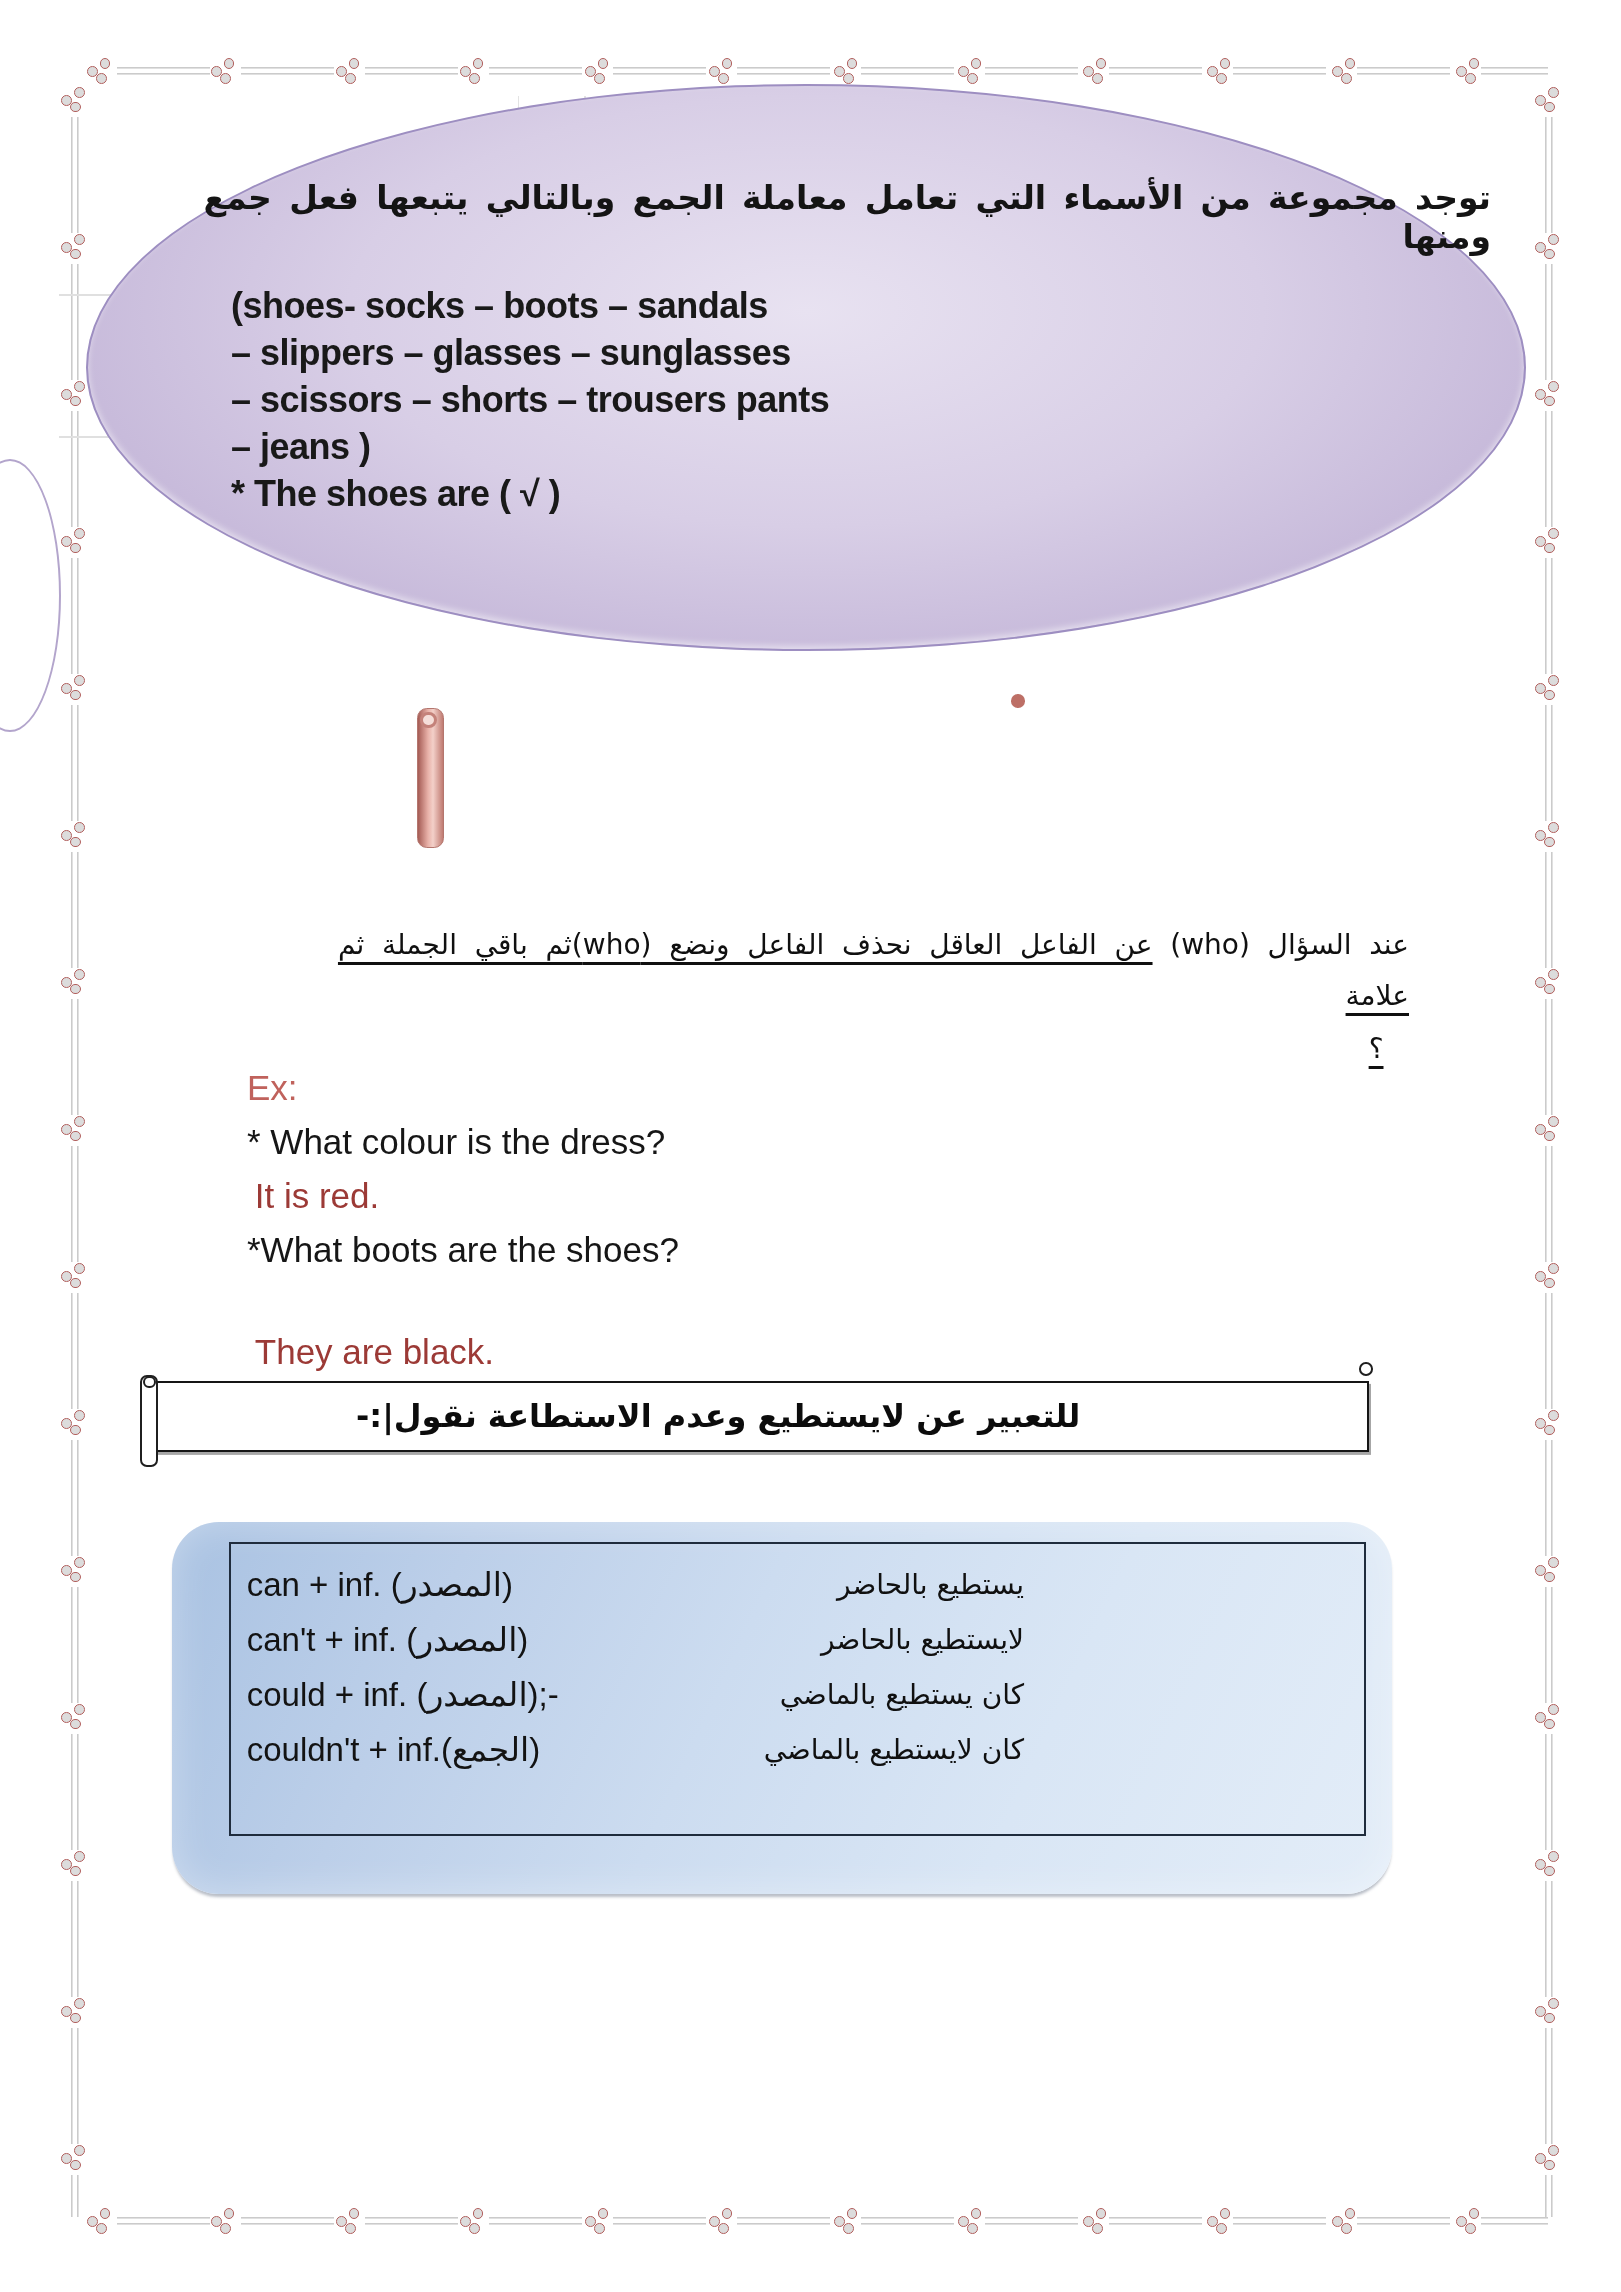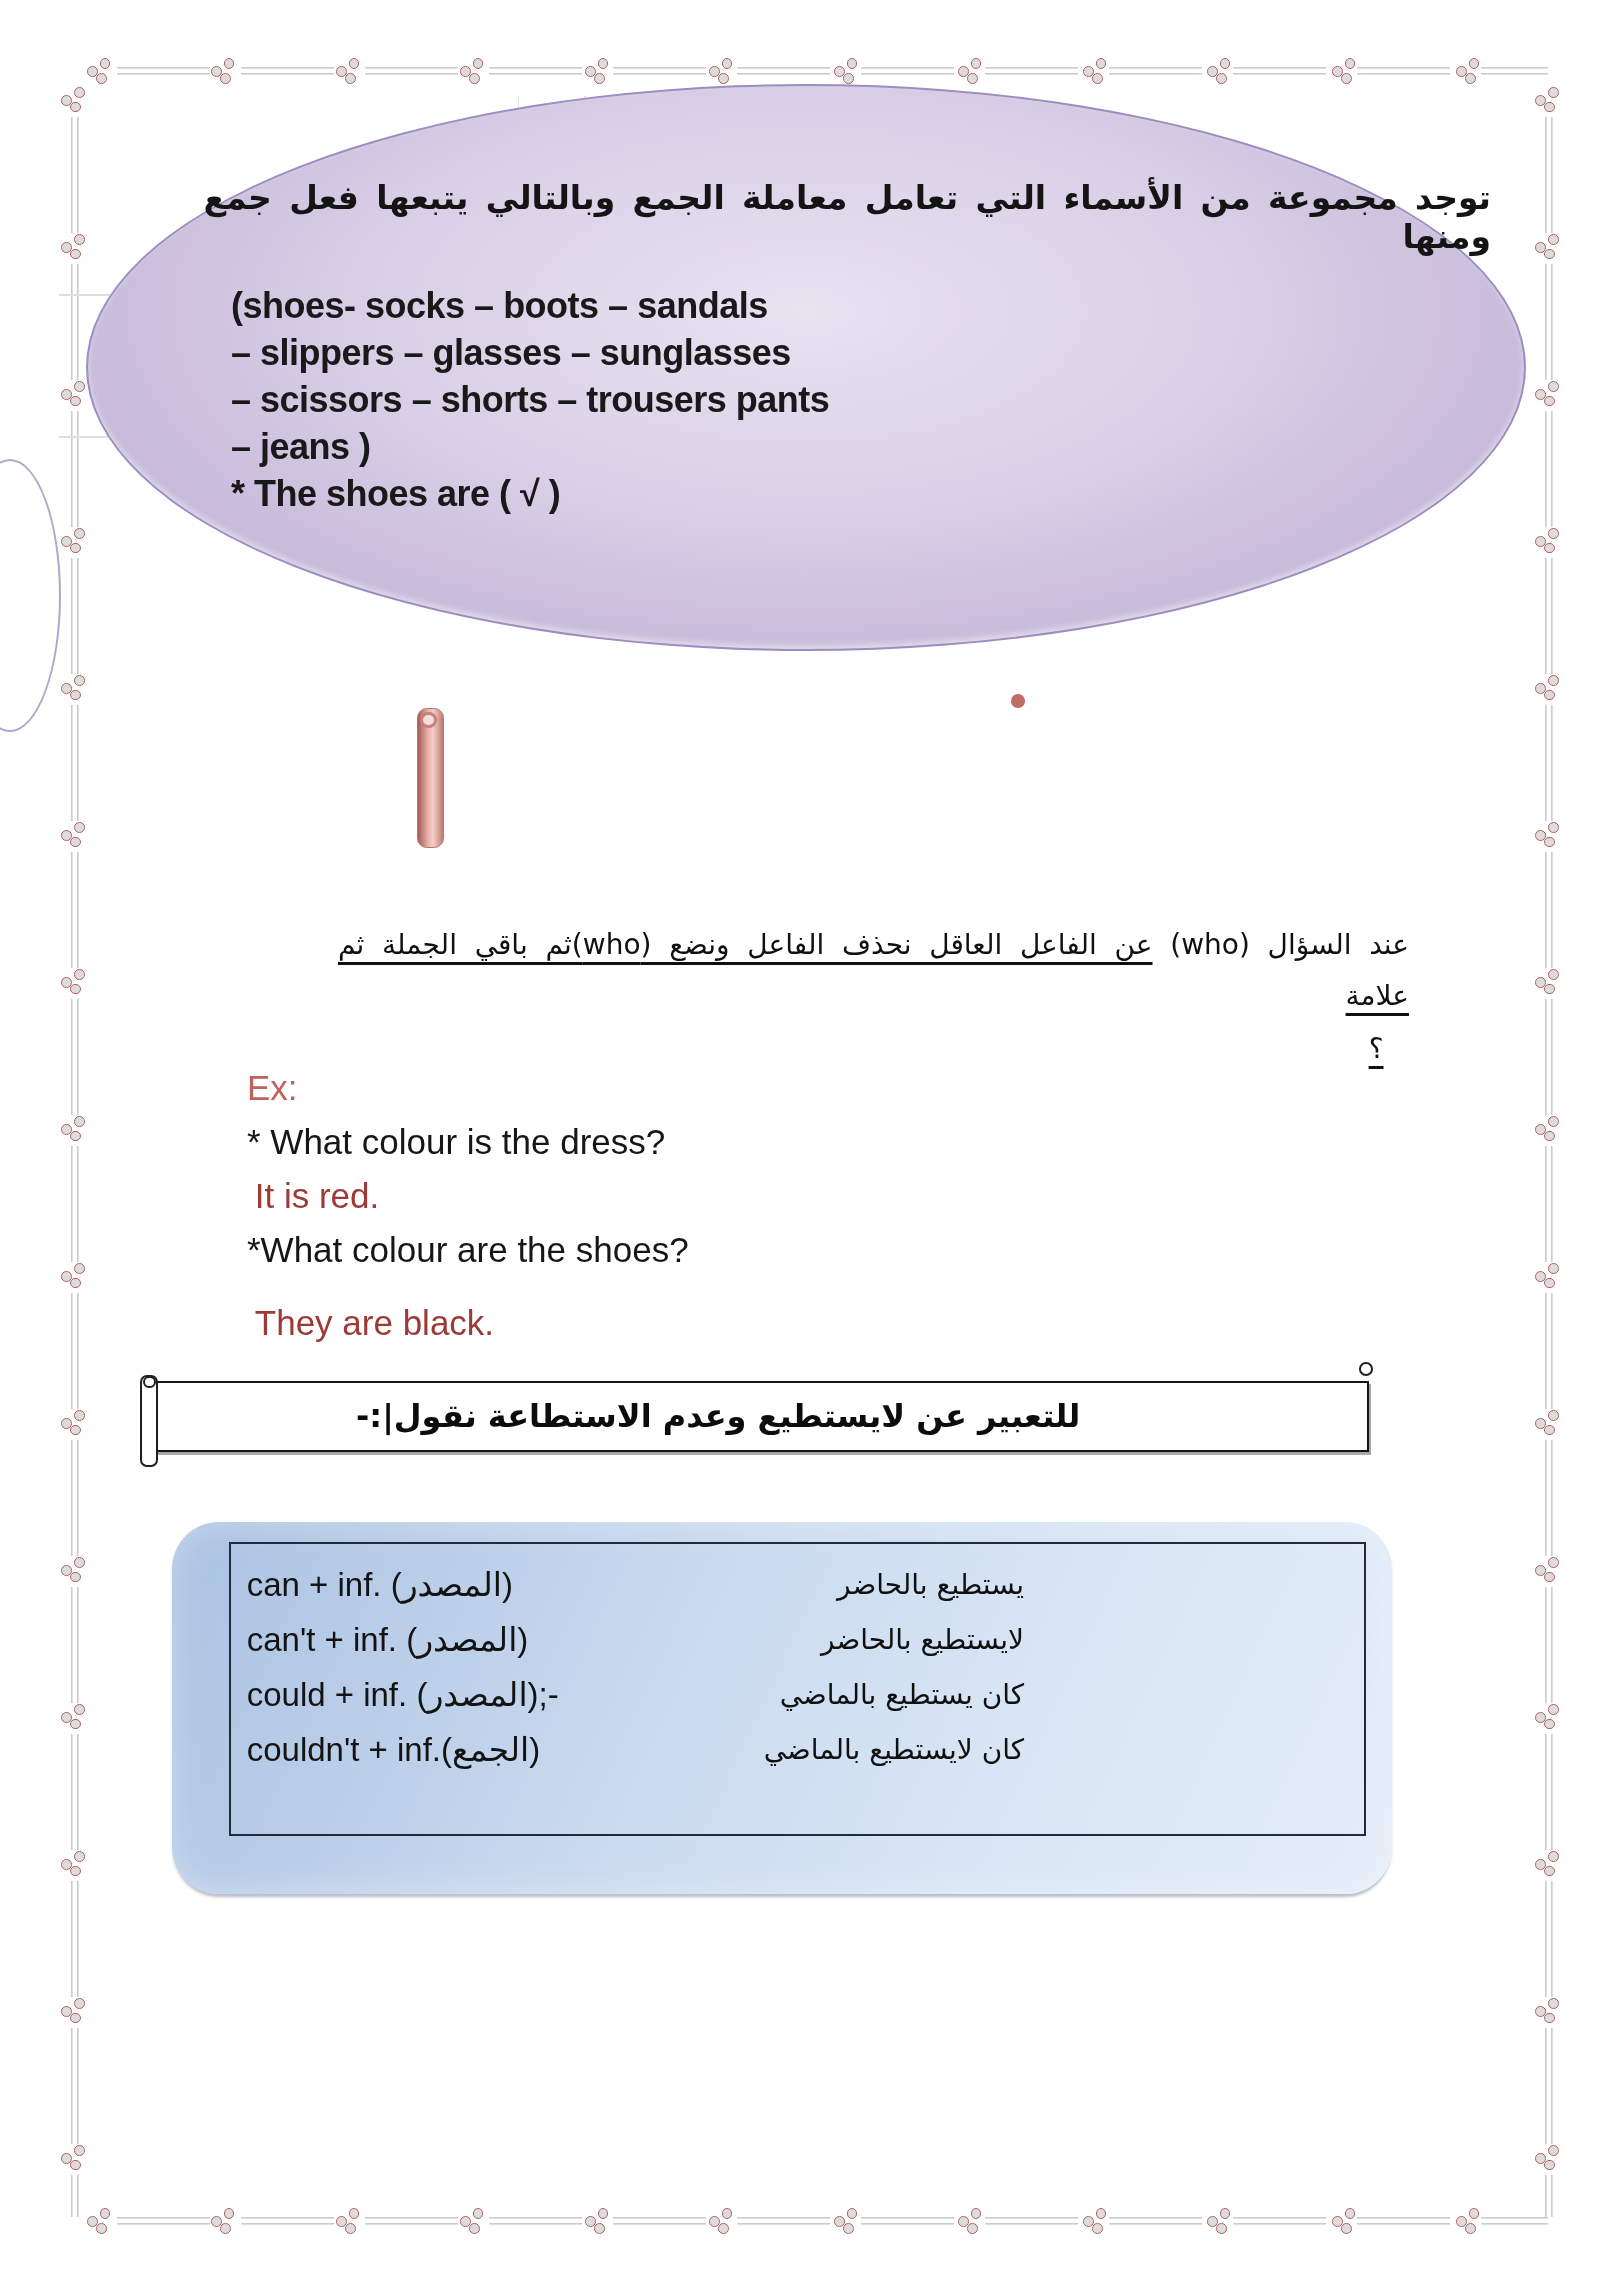--- a/index.html
+++ b/index.html
@@ -63,21 +63,21 @@
   .rule-para{position:absolute;left:221px;top:919px;width:1188px;direction:rtl;text-align:right;
              font-family:"DejaVu Sans",sans-serif;font-size:28px;line-height:51px;color:#101010;
              word-spacing:8.8px;}
   .rule-underline{text-decoration:underline;text-decoration-thickness:2.9px;text-underline-offset:7.8px;margin-left:48px;}
   .qmark-line{padding-left:0;padding-right:25.5px;margin-top:2px;}
 
   
   .ex-block{position:absolute;left:247px;top:1061px;font-size:35px;line-height:54px;color:#161616;}
   .ex-label{color:#c0625c;}
   .ex-red{color:#9c3a36;padding-left:7.8px;}
-  .ex-gap{margin-top:19px;}
+  .ex-gap{margin-top:48px;}
 
   
   .ab-banner{position:absolute;left:140px;top:1365px;width:1233px;height:104px;}
   .ab-roll{position:absolute;left:0;top:9.8px;width:17.6px;height:92px;background:#fff;
            border:2px solid #1f1f1f;border-radius:6.9px;box-sizing:border-box;}
   .ab-roll-curl{position:absolute;left:1px;top:-1px;width:12.7px;height:12.7px;border-radius:50%;
            border:2.9px solid #1f1f1f;background:#fff;box-sizing:border-box;}
   .ab-curl-tr{position:absolute;right:0;top:-2.9px;width:13.7px;height:13.7px;border-radius:50%;
            border:2.9px solid #1f1f1f;background:#fff;box-sizing:border-box;}
   .ab-body{position:absolute;left:15.7px;top:15.7px;width:1213px;height:71px;background:#fff;
@@ -405,21 +405,21 @@
 
   <div class="rule-para">
     <div><span>عند السؤال (who) </span><span class="rule-underline">عن الفاعل العاقل نحذف الفاعل ونضع (who)ثم باقي الجملة ثم علامة</span></div>
     <div class="qmark-line"><span class="rule-underline">؟</span></div>
   </div>
 
   <div class="ex-block">
     <div class="ex-label">Ex:</div>
     <div>* What colour is the dress?</div>
     <div class="ex-red">It is red.</div>
-    <div>*What colour are the shoes?</div>
+    <div>*What boots are the shoes?</div>
     <div class="ex-red ex-gap">They are black.</div>
   </div>
 
   <div class="ab-banner">
     <div class="ab-curl-tr"></div>
     <div class="ab-body">
       <div class="ab-text">للتعبير عن لايستطيع  وعدم الاستطاعة نقول|:-</div>
     </div>
     <div class="ab-roll">
       <div class="ab-roll-curl"></div>

